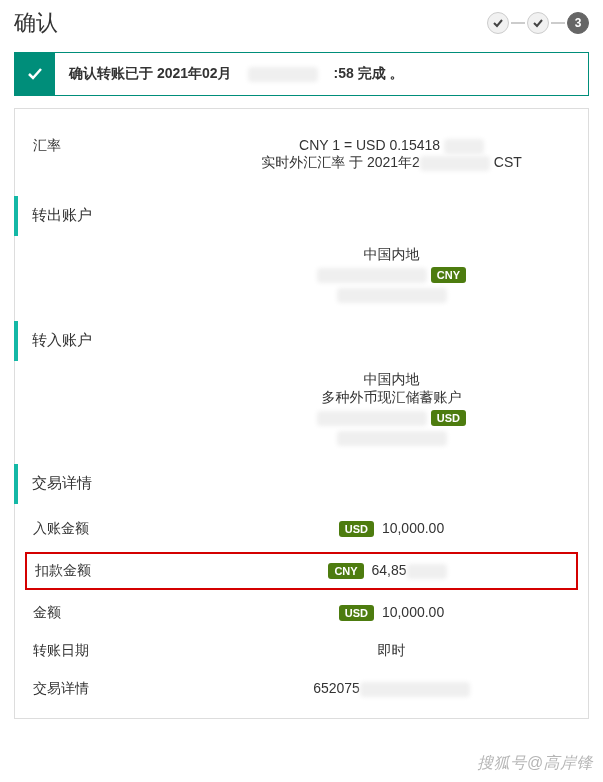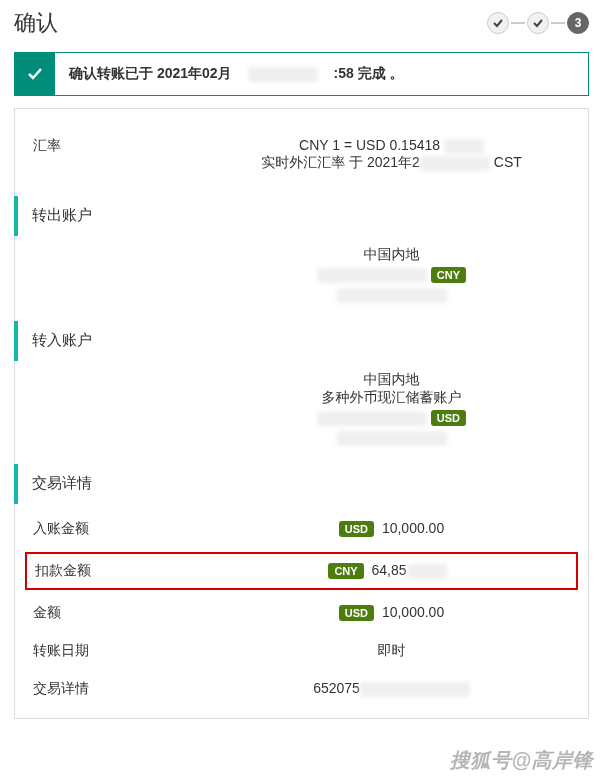--- a/index.html
+++ b/index.html
@@ -84,25 +84,24 @@
     margin: 4px 10px;
     padding: 8px 8px;
     display: flex;
   }
   .highlight-box .label-col { width: 172px; }
 
   .watermark {
     position: absolute;
     bottom: 8px; right: 10px;
     color: rgba(120,120,120,0.55);
-    font-size: 20px;
+    font-size: 16px;
     font-style: italic;
     pointer-events: none;
     letter-spacing: 0.5px;
-    font-weight: bold;
   }
 
   .row.tight { padding-top: 4px; padding-bottom: 4px; }
 </style>
 </head>
 <body>
 
 <div class="header">
   <h1>确认</h1>
   <div class="steps">

